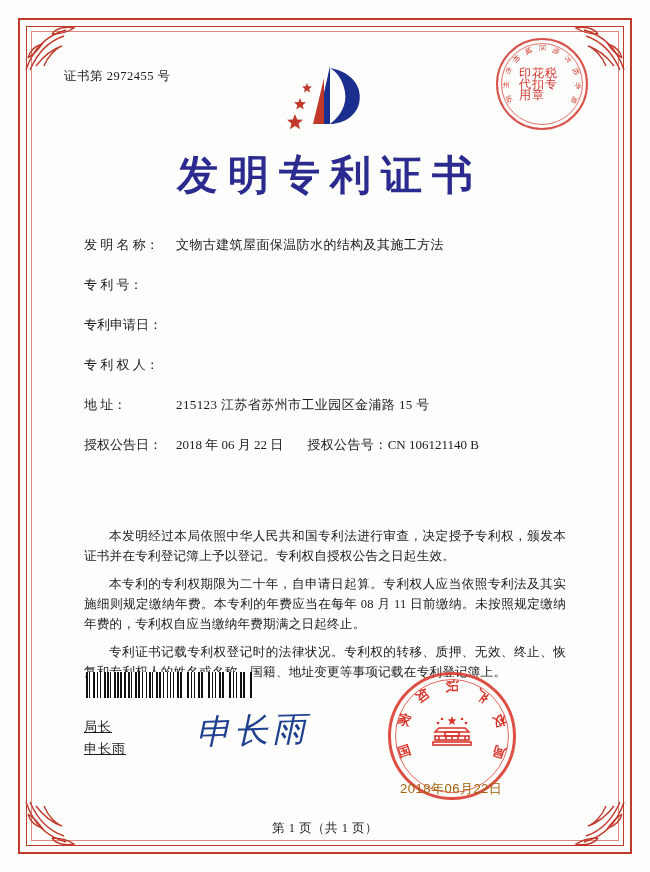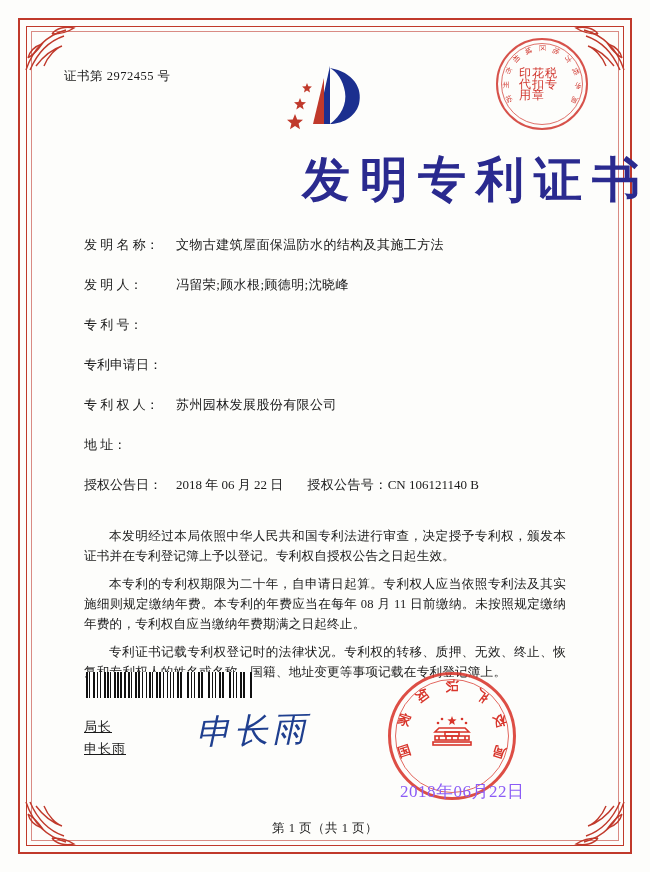--- a/index.html
+++ b/index.html
@@ -111,22 +111,22 @@
   .logo {
     position: absolute;
     left: 283px; top: 62px;
     width: 92px; height: 74px;
   }
   .logo svg { display: block; }
 
   .title {
     position: absolute;
     left: 0; right: 0; top: 148px;
-    text-align: right;
-    font-size: 48px;
+    text-align: center;
+    font-size: 41px;
     letter-spacing: 10px;
     color: #2a2a8f;
     font-family: "Liberation Serif", "DejaVu Serif", serif;
     font-weight: bold;
     text-indent: 10px;
   }
 
   
   .fields {
     position: absolute;
@@ -240,24 +240,24 @@
   .seal .emblem {
     position: absolute;
     left: 50%; top: 50%;
     transform: translate(-50%,-50%);
     width: 54px; height: 44px;
     color: #d8352b;
   }
   .seal-date {
     position: absolute;
     left: 400px; top: 780px;
-    font-size: 17px;
-    color: #8b5cf6;
+    font-size: 13px;
+    color: #a16207;
     letter-spacing: .5px;
-    font-family: Liberation Serif, serif;
+    font-family: Liberation Sans, sans-serif;
   }
 
   
   .footer {
     position: absolute;
     left: 0; right: 0; top: 820px;
     text-align: center;
     font-size: 12.5px;
     letter-spacing: .5px;
   }
@@ -354,35 +354,31 @@
   </div>
 
   <div class="title">发明专利证书</div>
 
   <div class="fields">
     <div class="field-row">
       <div class="field-label">发 明 名 称：</div>
       <div class="field-value">文物古建筑屋面保温防水的结构及其施工方法</div>
     </div>
     <div class="field-row">
-      <div class="field-label">发 明 人：</div>
-      <div class="field-value">冯留荣;顾水根;顾德明;沈晓峰</div>
-    </div>
-    <div class="field-row">
       <div class="field-label">专 利 号：</div>
     </div>
     <div class="field-row">
       <div class="field-label">专利申请日：</div>
     </div>
     <div class="field-row">
       <div class="field-label">专 利 权 人：</div>
-      <div class="field-value">苏州园林发展股份有限公司</div>
     </div>
     <div class="field-row">
       <div class="field-label">地 址：</div>
+      <div class="field-value">215123 江苏省苏州市工业园区金浦路 15 号</div>
     </div>
     <div class="field-row dual">
       <div class="field-label">授权公告日：</div>
       <div>2018 年 06 月 22 日</div>
       <div class="second">
         <span class="lbl">授权公告号：</span><span>CN 106121140 B</span>
       </div>
     </div>
   </div>
 

